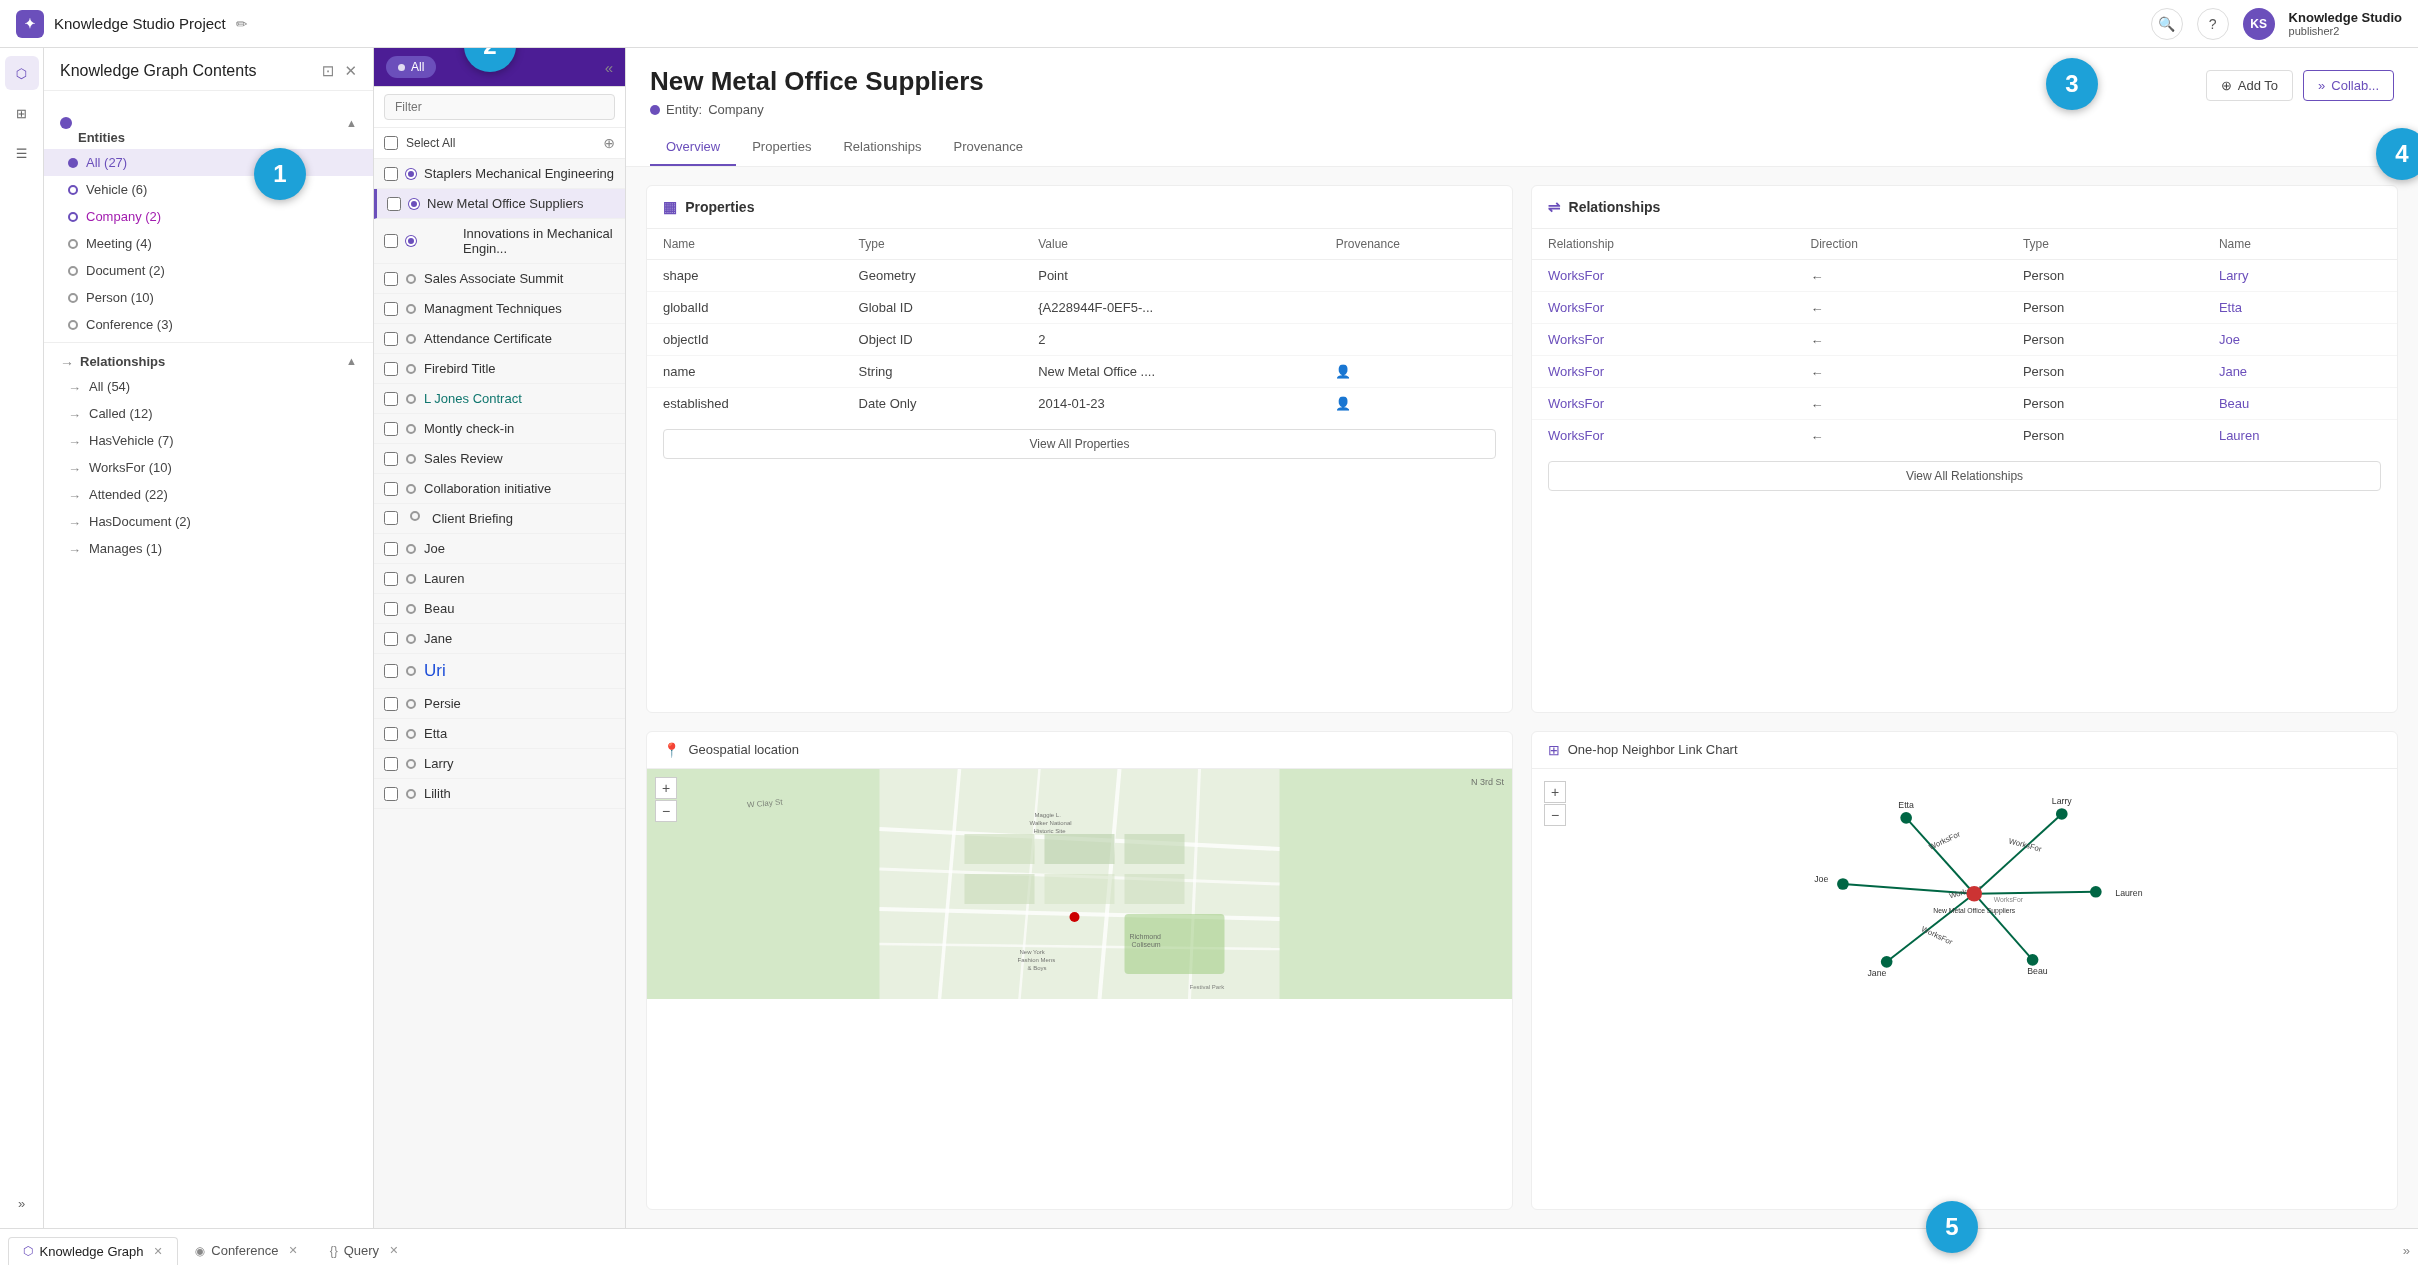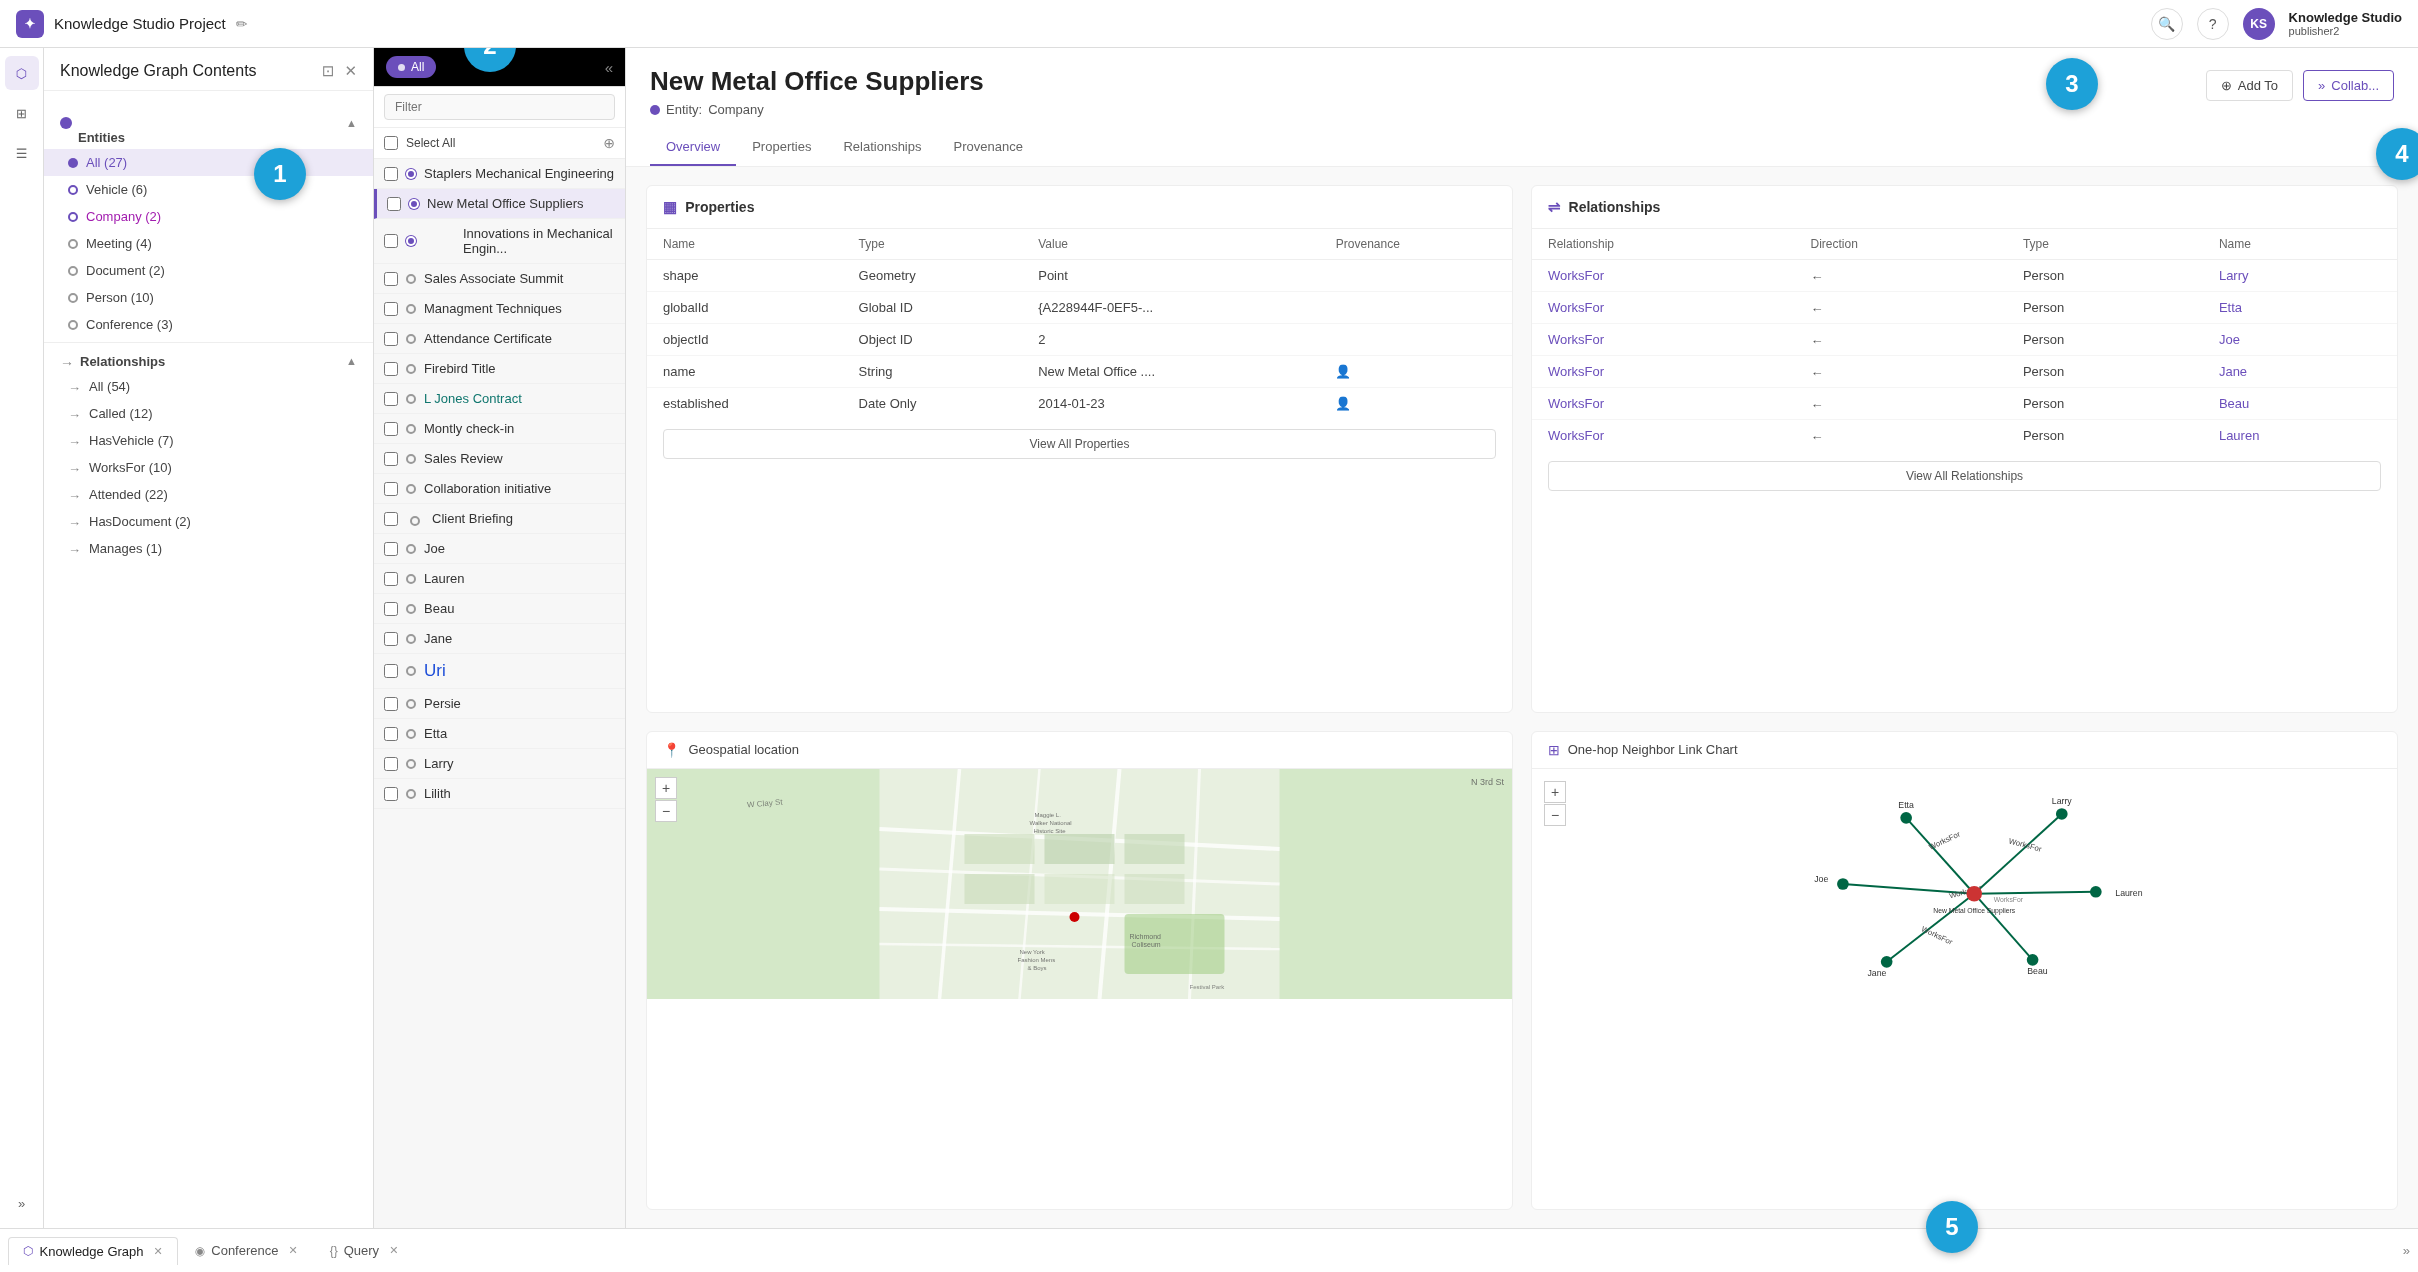--- a/index.html
+++ b/index.html
@@ -123,21 +123,21 @@
           <span style="font-size:13px;color:#444;">Manages (1)</span>
         </div>
       </div>
     </div>
   </div>
 
   <div style="width:252px;background:#f7f7f7;border-right:1px solid #ddd;display:flex;flex-direction:column;flex-shrink:0;position:relative;">
 
     <div style="position:absolute;left:90px;top:-28px;z-index:20;width:52px;height:52px;border-radius:50%;background:#1da1d8;color:#fff;display:flex;align-items:center;justify-content:center;font-size:24px;font-weight:bold;box-shadow:0 2px 8px rgba(0,0,0,0.3);">2</div>
 
-    <div style="padding:8px 12px;display:flex;align-items:center;justify-content:space-between;border-bottom:1px solid #ddd;background:#000000;">
+    <div style="padding:8px 12px;display:flex;align-items:center;justify-content:space-between;border-bottom:1px solid #ddd;background:#4c1d95;">
       <div style="background:#6b4fbb;color:#fff;border-radius:12px;padding:4px 12px;font-size:12px;font-weight:500;display:flex;align-items:center;gap:6px;">
         <span style="width:7px;height:7px;border-radius:50%;background:#fff;opacity:0.8;display:inline-block;"></span>
         <span>All</span>
       </div>
       <span style="color:#888;cursor:pointer;font-size:15px;">«</span>
     </div>
 
     <div style="padding:7px 10px;background:#fff;border-bottom:1px solid #eee;">
       <input type="text" style="width: 100%; padding: 5px 10px; border: 1px solid rgb(221, 221, 221); border-radius: 4px; font-size: 12px; color: rgb(85, 85, 85); background: rgb(249, 249, 249);" placeholder="Filter">
     </div>
@@ -209,21 +209,21 @@
         <span style="width:10px;height:10px;border-radius:50%;border:2px solid #999;flex-shrink:0;display:inline-block;"></span>
         <span style="font-size:13px;color:#333;">Sales Review</span>
       </div>
 
       <div style="display:flex;align-items:center;gap:8px;padding:7px 10px;cursor:pointer;border-bottom:1px solid #f0f0f0;">
         <input type="checkbox" style="width: 14px; height: 14px; flex-shrink: 0;">
         <span style="width:10px;height:10px;border-radius:50%;border:2px solid #999;flex-shrink:0;display:inline-block;"></span>
         <span style="font-size:13px;color:#333;">Collaboration initiative</span>
       </div>
 
-      <div style="display:flex;align-items:flex-end;gap:12px;padding:7px 10px;cursor:pointer;border-bottom:1px solid #f0f0f0;">
+      <div style="display:flex;align-items:flex-start;gap:12px;padding:7px 10px;cursor:pointer;border-bottom:1px solid #f0f0f0;">
         <input type="checkbox" style="width: 14px; height: 14px; flex-shrink: 0;">
         <span style="width:10px;height:10px;border-radius:50%;border:2px solid #999;flex-shrink:0;display:inline-block;"></span>
         <span style="font-size:13px;color:#333;">Client Briefing</span>
       </div>
 
       <div style="display:flex;align-items:center;gap:8px;padding:7px 10px;cursor:pointer;border-bottom:1px solid #f0f0f0;">
         <input type="checkbox" style="width: 14px; height: 14px; flex-shrink: 0;">
         <span style="width:10px;height:10px;border-radius:50%;border:2px solid #999;flex-shrink:0;display:inline-block;"></span>
         <span style="font-size:13px;color:#333;">Joe</span>
       </div>

